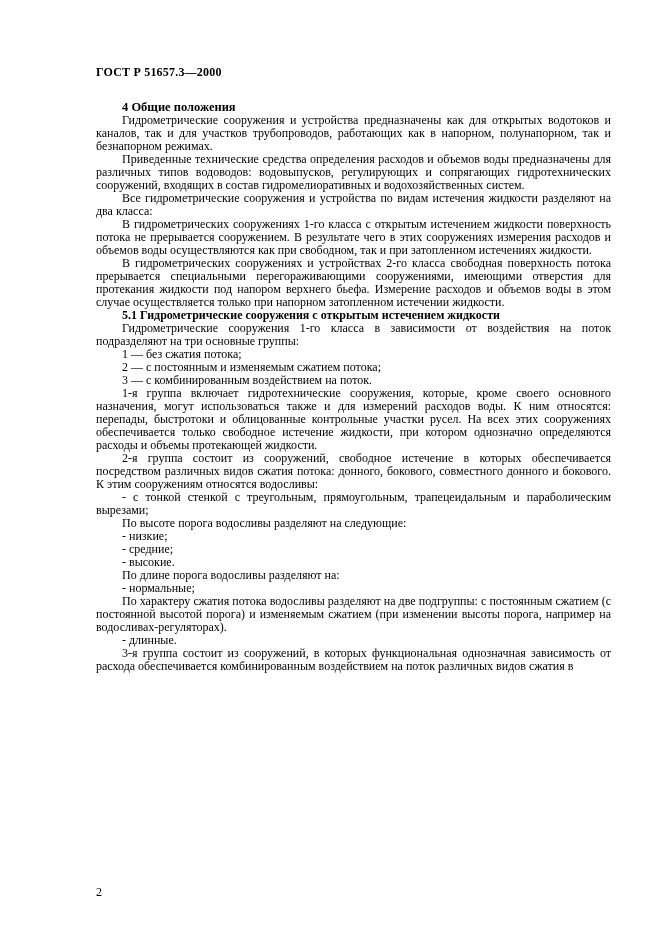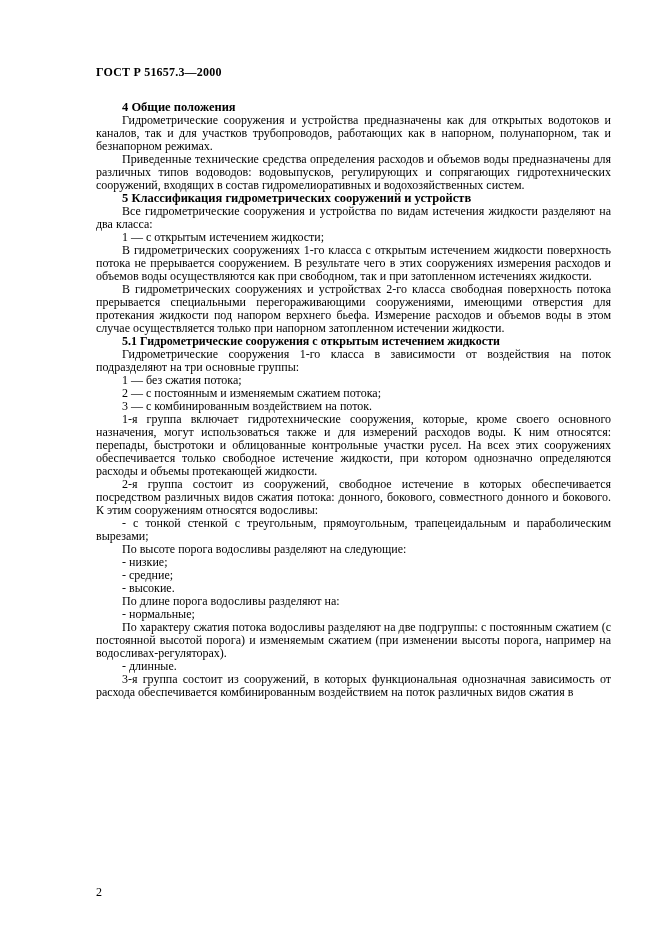--- a/index.html
+++ b/index.html
@@ -67,23 +67,21 @@
 </head>
 <body>
 
 <div class="page">
   <div class="doc-header">ГОСТ Р 51657.3—2000</div>
 
   <div class="content">
       <p class="block block-heading">4 Общие положения</p>
       <p class="block block-para">Гидрометрические сооружения и устройства предназначены как для открытых водотоков и каналов, так и для участков трубопроводов, работающих как в напорном, полунапорном, так и безнапорном режимах.</p>
       <p class="block block-para">Приведенные технические средства определения расходов и объемов воды предназначены для различных типов водоводов: водовыпусков, регулирующих и сопрягающих гидротехнических сооружений, входящих в состав гидромелиоративных и водохозяйственных систем.</p>
-      <p class="block block-heading">5 Классификация гидрометрических сооружений и устройств</p>
       <p class="block block-para">Все гидрометрические сооружения и устройства по видам истечения жидкости разделяют на два класса:</p>
-      <p class="block block-item">1 — с открытым истечением жидкости;</p>
       <p class="block block-para">В гидрометрических сооружениях 1-го класса с открытым истечением жидкости поверхность потока не прерывается сооружением. В результате чего в этих сооружениях измерения расходов и объемов воды осуществляются как при свободном, так и при затопленном истечениях жидкости.</p>
       <p class="block block-para">В гидрометрических сооружениях и устройствах 2-го класса свободная поверхность потока прерывается специальными перегораживающими сооружениями, имеющими отверстия для протекания жидкости под напором верхнего бьефа. Измерение расходов и объемов воды в этом случае осуществляется только при напорном затопленном истечении жидкости.</p>
       <p class="block block-subheading">5.1 Гидрометрические сооружения с открытым истечением жидкости</p>
       <p class="block block-para">Гидрометрические сооружения 1-го класса в зависимости от воздействия на поток подразделяют на три основные группы:</p>
       <p class="block block-item">1 — без сжатия потока;</p>
       <p class="block block-item">2 — с постоянным и изменяемым сжатием потока;</p>
       <p class="block block-item">3 — с комбинированным воздействием на поток.</p>
       <p class="block block-para">1-я группа включает гидротехнические сооружения, которые, кроме своего основного назначения, могут использоваться также и для измерений расходов воды. К ним относятся: перепады, быстротоки и облицованные контрольные участки русел. На всех этих сооружениях обеспечивается только свободное истечение жидкости, при котором однозначно определяются расходы и объемы протекающей жидкости.</p>
       <p class="block block-para">2-я группа состоит из сооружений, свободное истечение в которых обеспечивается посредством различных видов сжатия потока: донного, бокового, совместного донного и бокового. К этим сооружениям относятся водосливы:</p>
       <p class="block block-para">- с тонкой стенкой с треугольным, прямоугольным, трапецеидальным и параболическим вырезами;</p>

